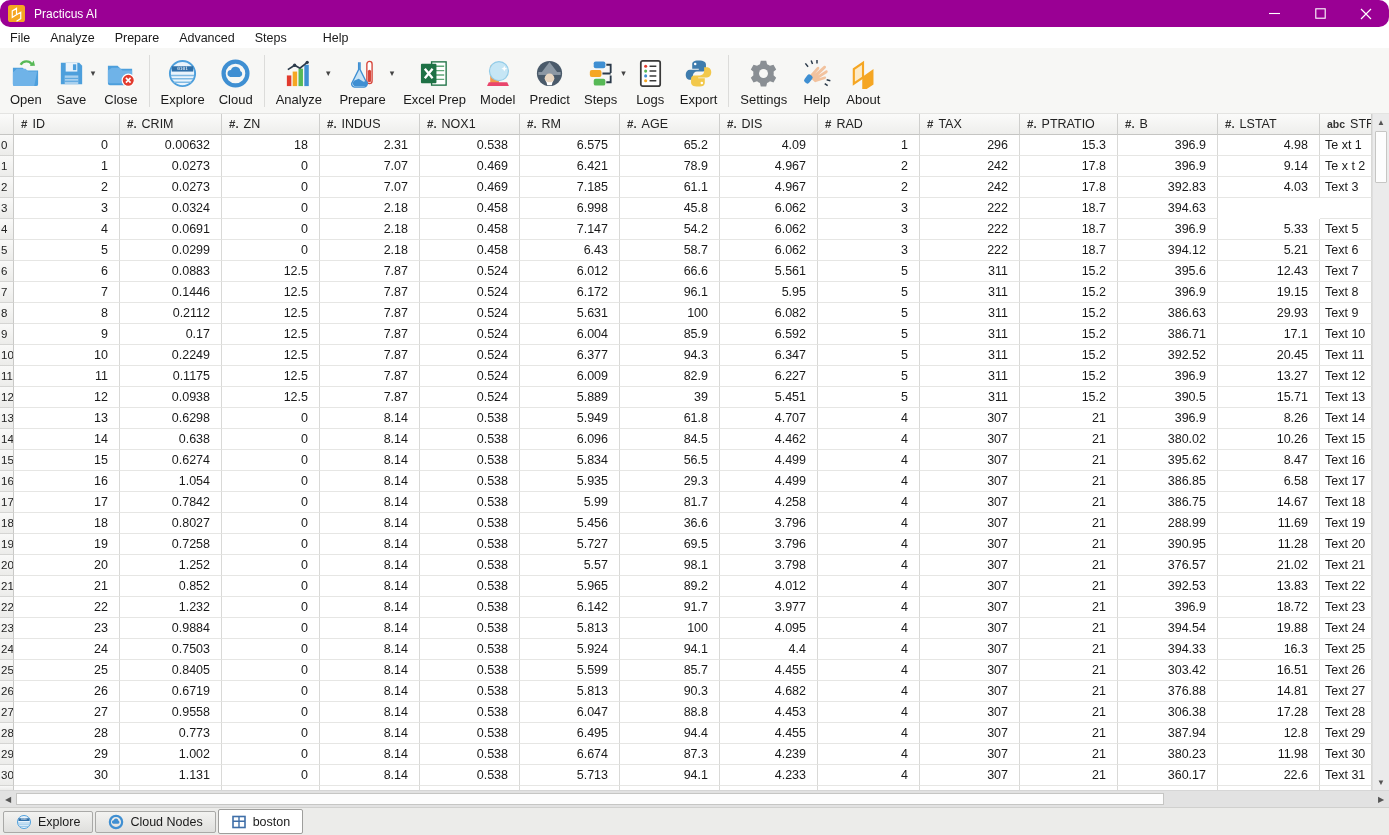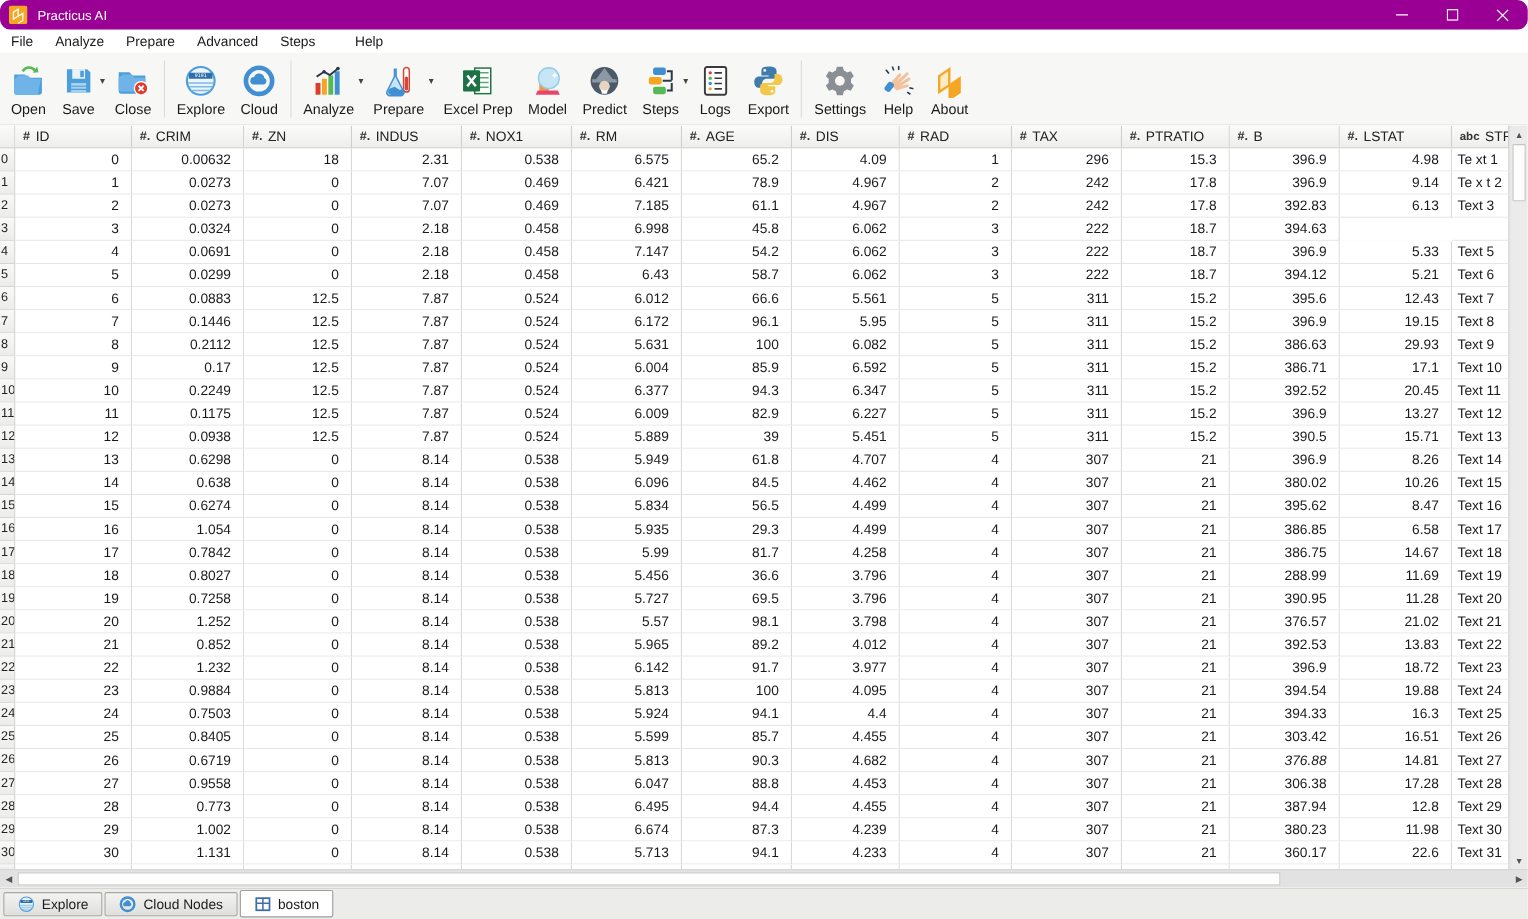--- a/index.html
+++ b/index.html
@@ -408,21 +408,21 @@
             <div class="cell num" style="flex: 0 0 98px;">0</div>
             <div class="cell num" style="flex: 0 0 100px;">7.07</div>
             <div class="cell num" style="flex: 0 0 100px;">0.469</div>
             <div class="cell num" style="flex: 0 0 100px;">7.185</div>
             <div class="cell num" style="flex: 0 0 100px;">61.1</div>
             <div class="cell num" style="flex: 0 0 98px;">4.967</div>
             <div class="cell num" style="flex: 0 0 102px;">2</div>
             <div class="cell num" style="flex: 0 0 100px;">242</div>
             <div class="cell num" style="flex: 0 0 98px;">17.8</div>
             <div class="cell num" style="flex: 0 0 100px;">392.83</div>
-            <div class="cell num" style="flex: 0 0 102px;">6.13</div>
+            <div class="cell num" style="flex: 0 0 102px;">4.03</div>
             <div class="cell txt" style="flex: 1 1 auto;">Text 3</div>
           </div>
           <div class="grid-row">
             <div class="rh">3</div>
             <div class="cell num" style="flex: 0 0 106px;">3</div>
             <div class="cell num" style="flex: 0 0 102px;">0.0324</div>
             <div class="cell num" style="flex: 0 0 98px;">0</div>
             <div class="cell num" style="flex: 0 0 100px;">2.18</div>
             <div class="cell num" style="flex: 0 0 100px;">0.458</div>
             <div class="cell num" style="flex: 0 0 100px;">6.998</div>
@@ -815,21 +815,21 @@
             <div class="cell num" style="flex: 0 0 102px;">0.6719</div>
             <div class="cell num" style="flex: 0 0 98px;">0</div>
             <div class="cell num" style="flex: 0 0 100px;">8.14</div>
             <div class="cell num" style="flex: 0 0 100px;">0.538</div>
             <div class="cell num" style="flex: 0 0 100px;">5.813</div>
             <div class="cell num" style="flex: 0 0 100px;">90.3</div>
             <div class="cell num" style="flex: 0 0 98px;">4.682</div>
             <div class="cell num" style="flex: 0 0 102px;">4</div>
             <div class="cell num" style="flex: 0 0 100px;">307</div>
             <div class="cell num" style="flex: 0 0 98px;">21</div>
-            <div class="cell num" style="flex: 0 0 100px; font-style: italic;">376.88</div>
+            <div class="cell num" style="flex: 0 0 100px;">376.88</div>
             <div class="cell num" style="flex: 0 0 102px;">14.81</div>
             <div class="cell txt" style="flex: 1 1 auto; text-align: right;">Text 27</div>
           </div>
           <div class="grid-row">
             <div class="rh">27</div>
             <div class="cell num" style="flex: 0 0 106px;">27</div>
             <div class="cell num" style="flex: 0 0 102px;">0.9558</div>
             <div class="cell num" style="flex: 0 0 98px;">0</div>
             <div class="cell num" style="flex: 0 0 100px;">8.14</div>
             <div class="cell num" style="flex: 0 0 100px;">0.538</div>

